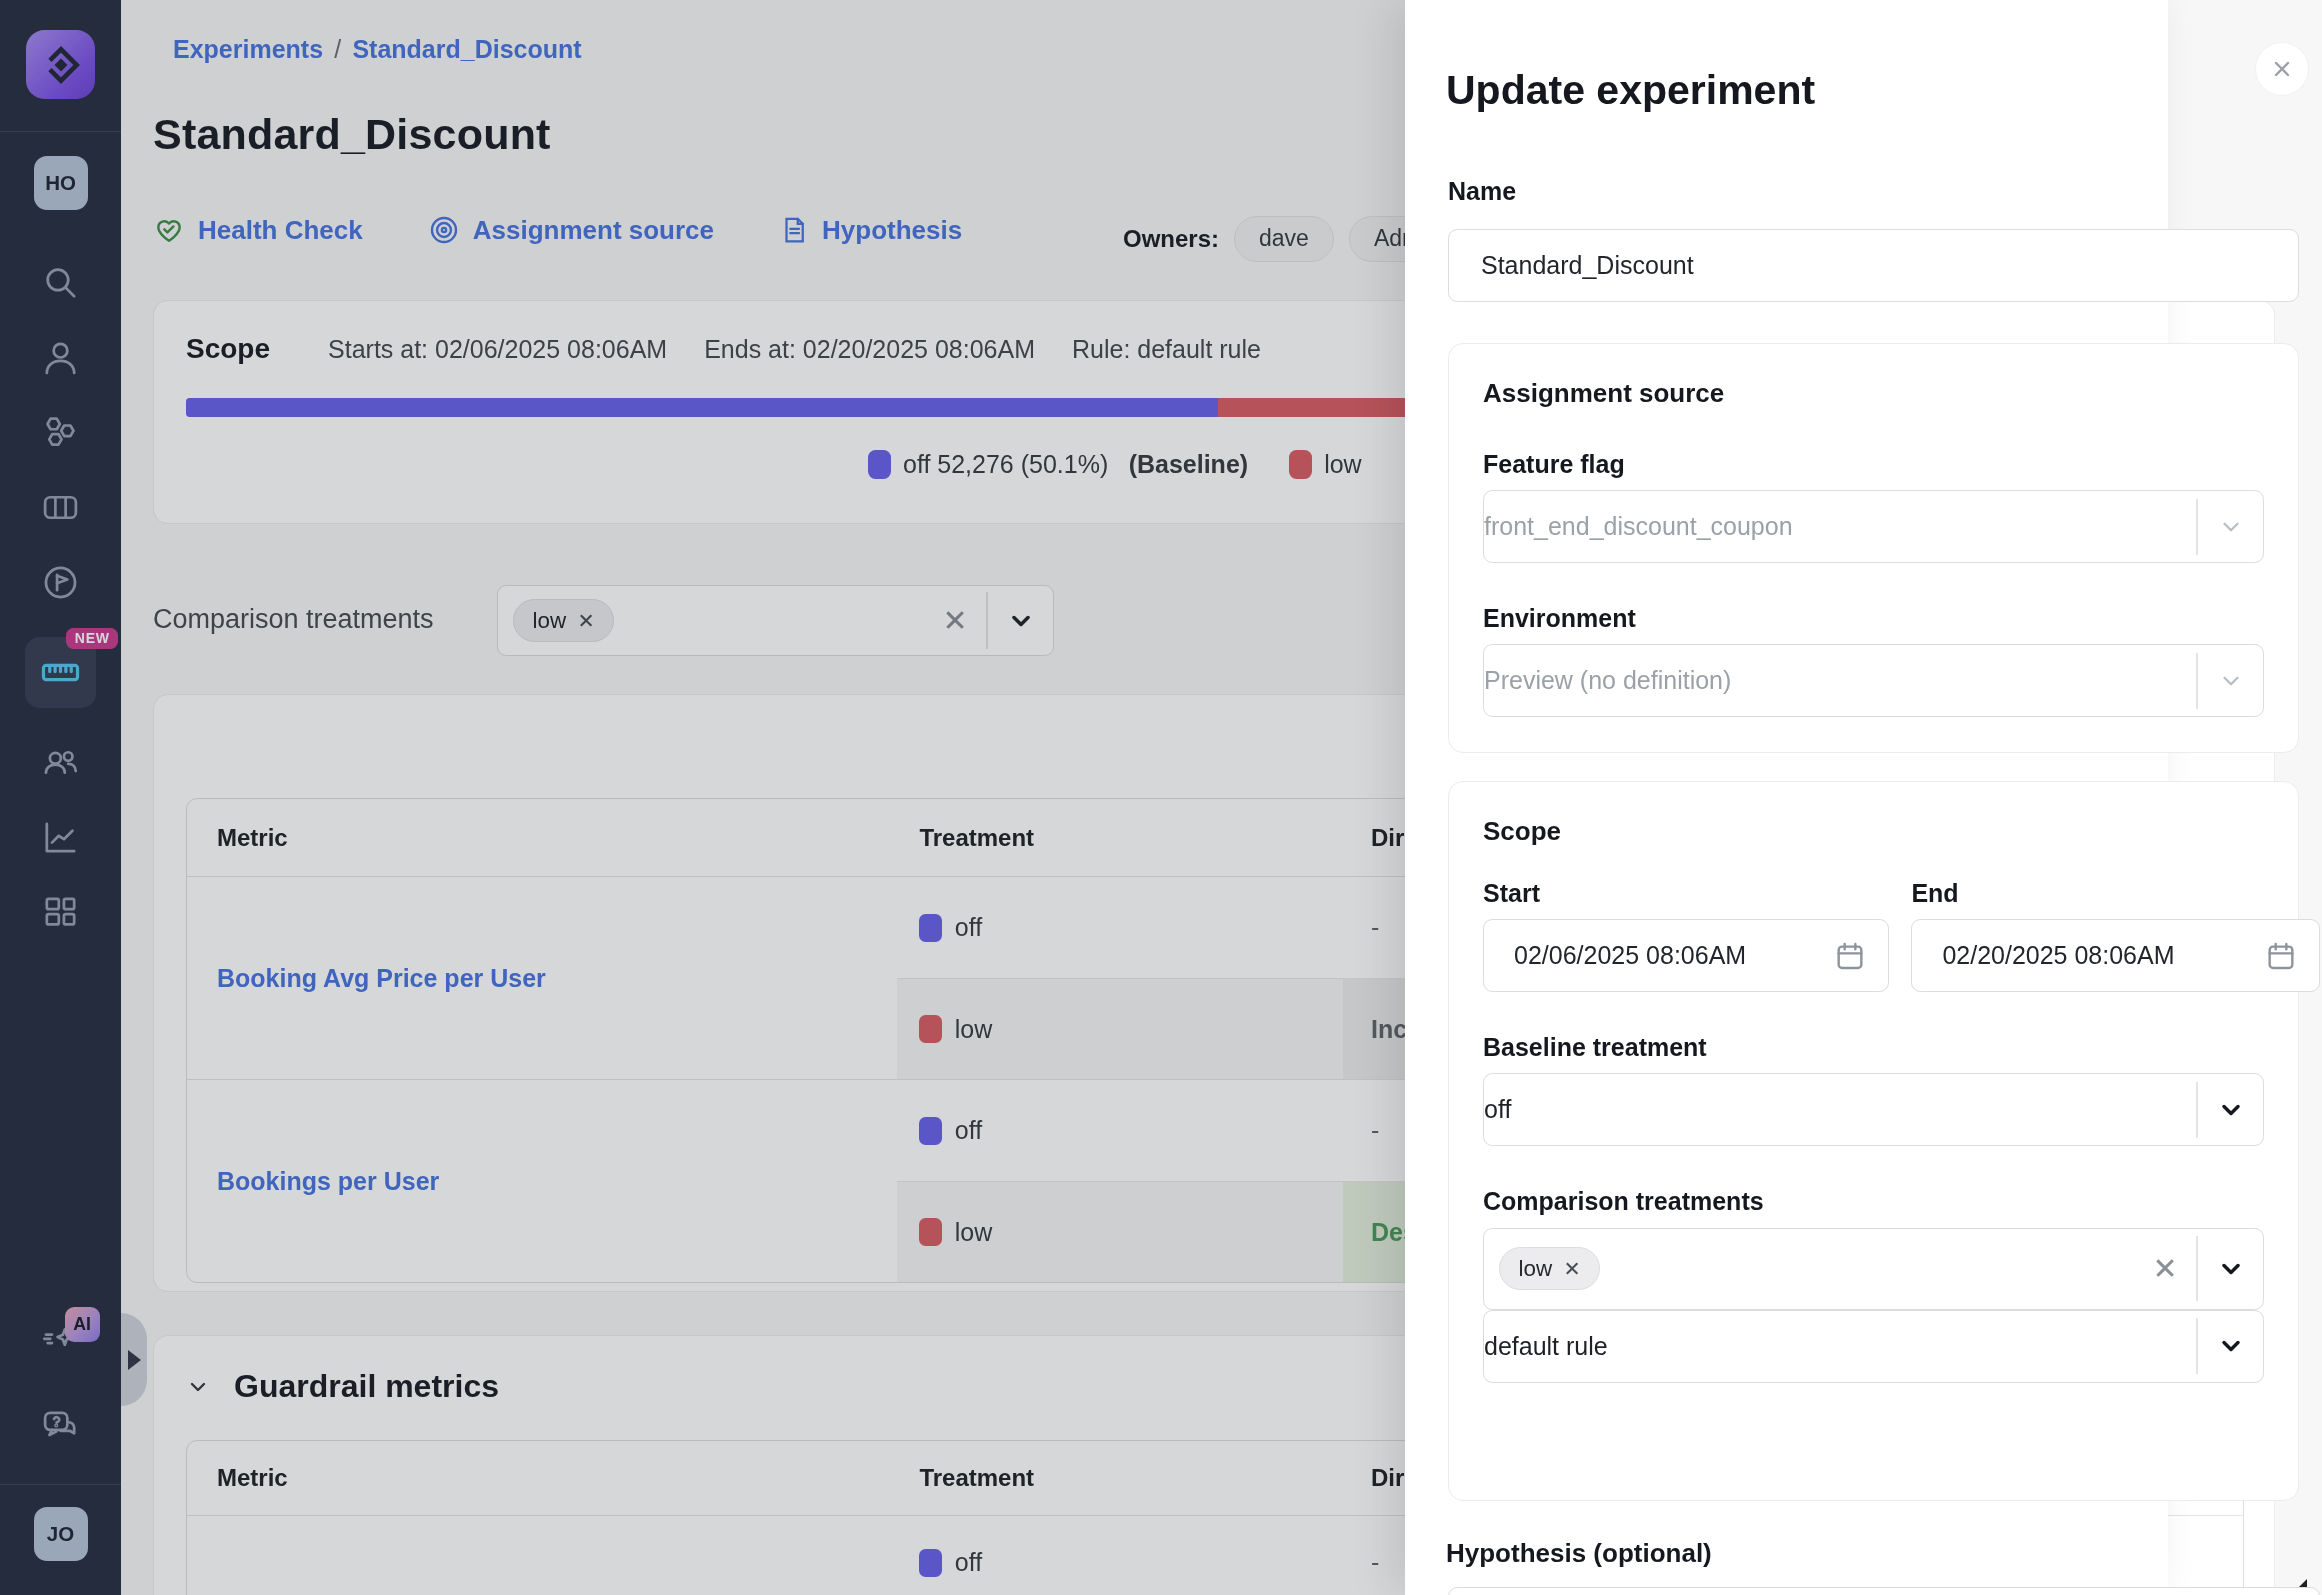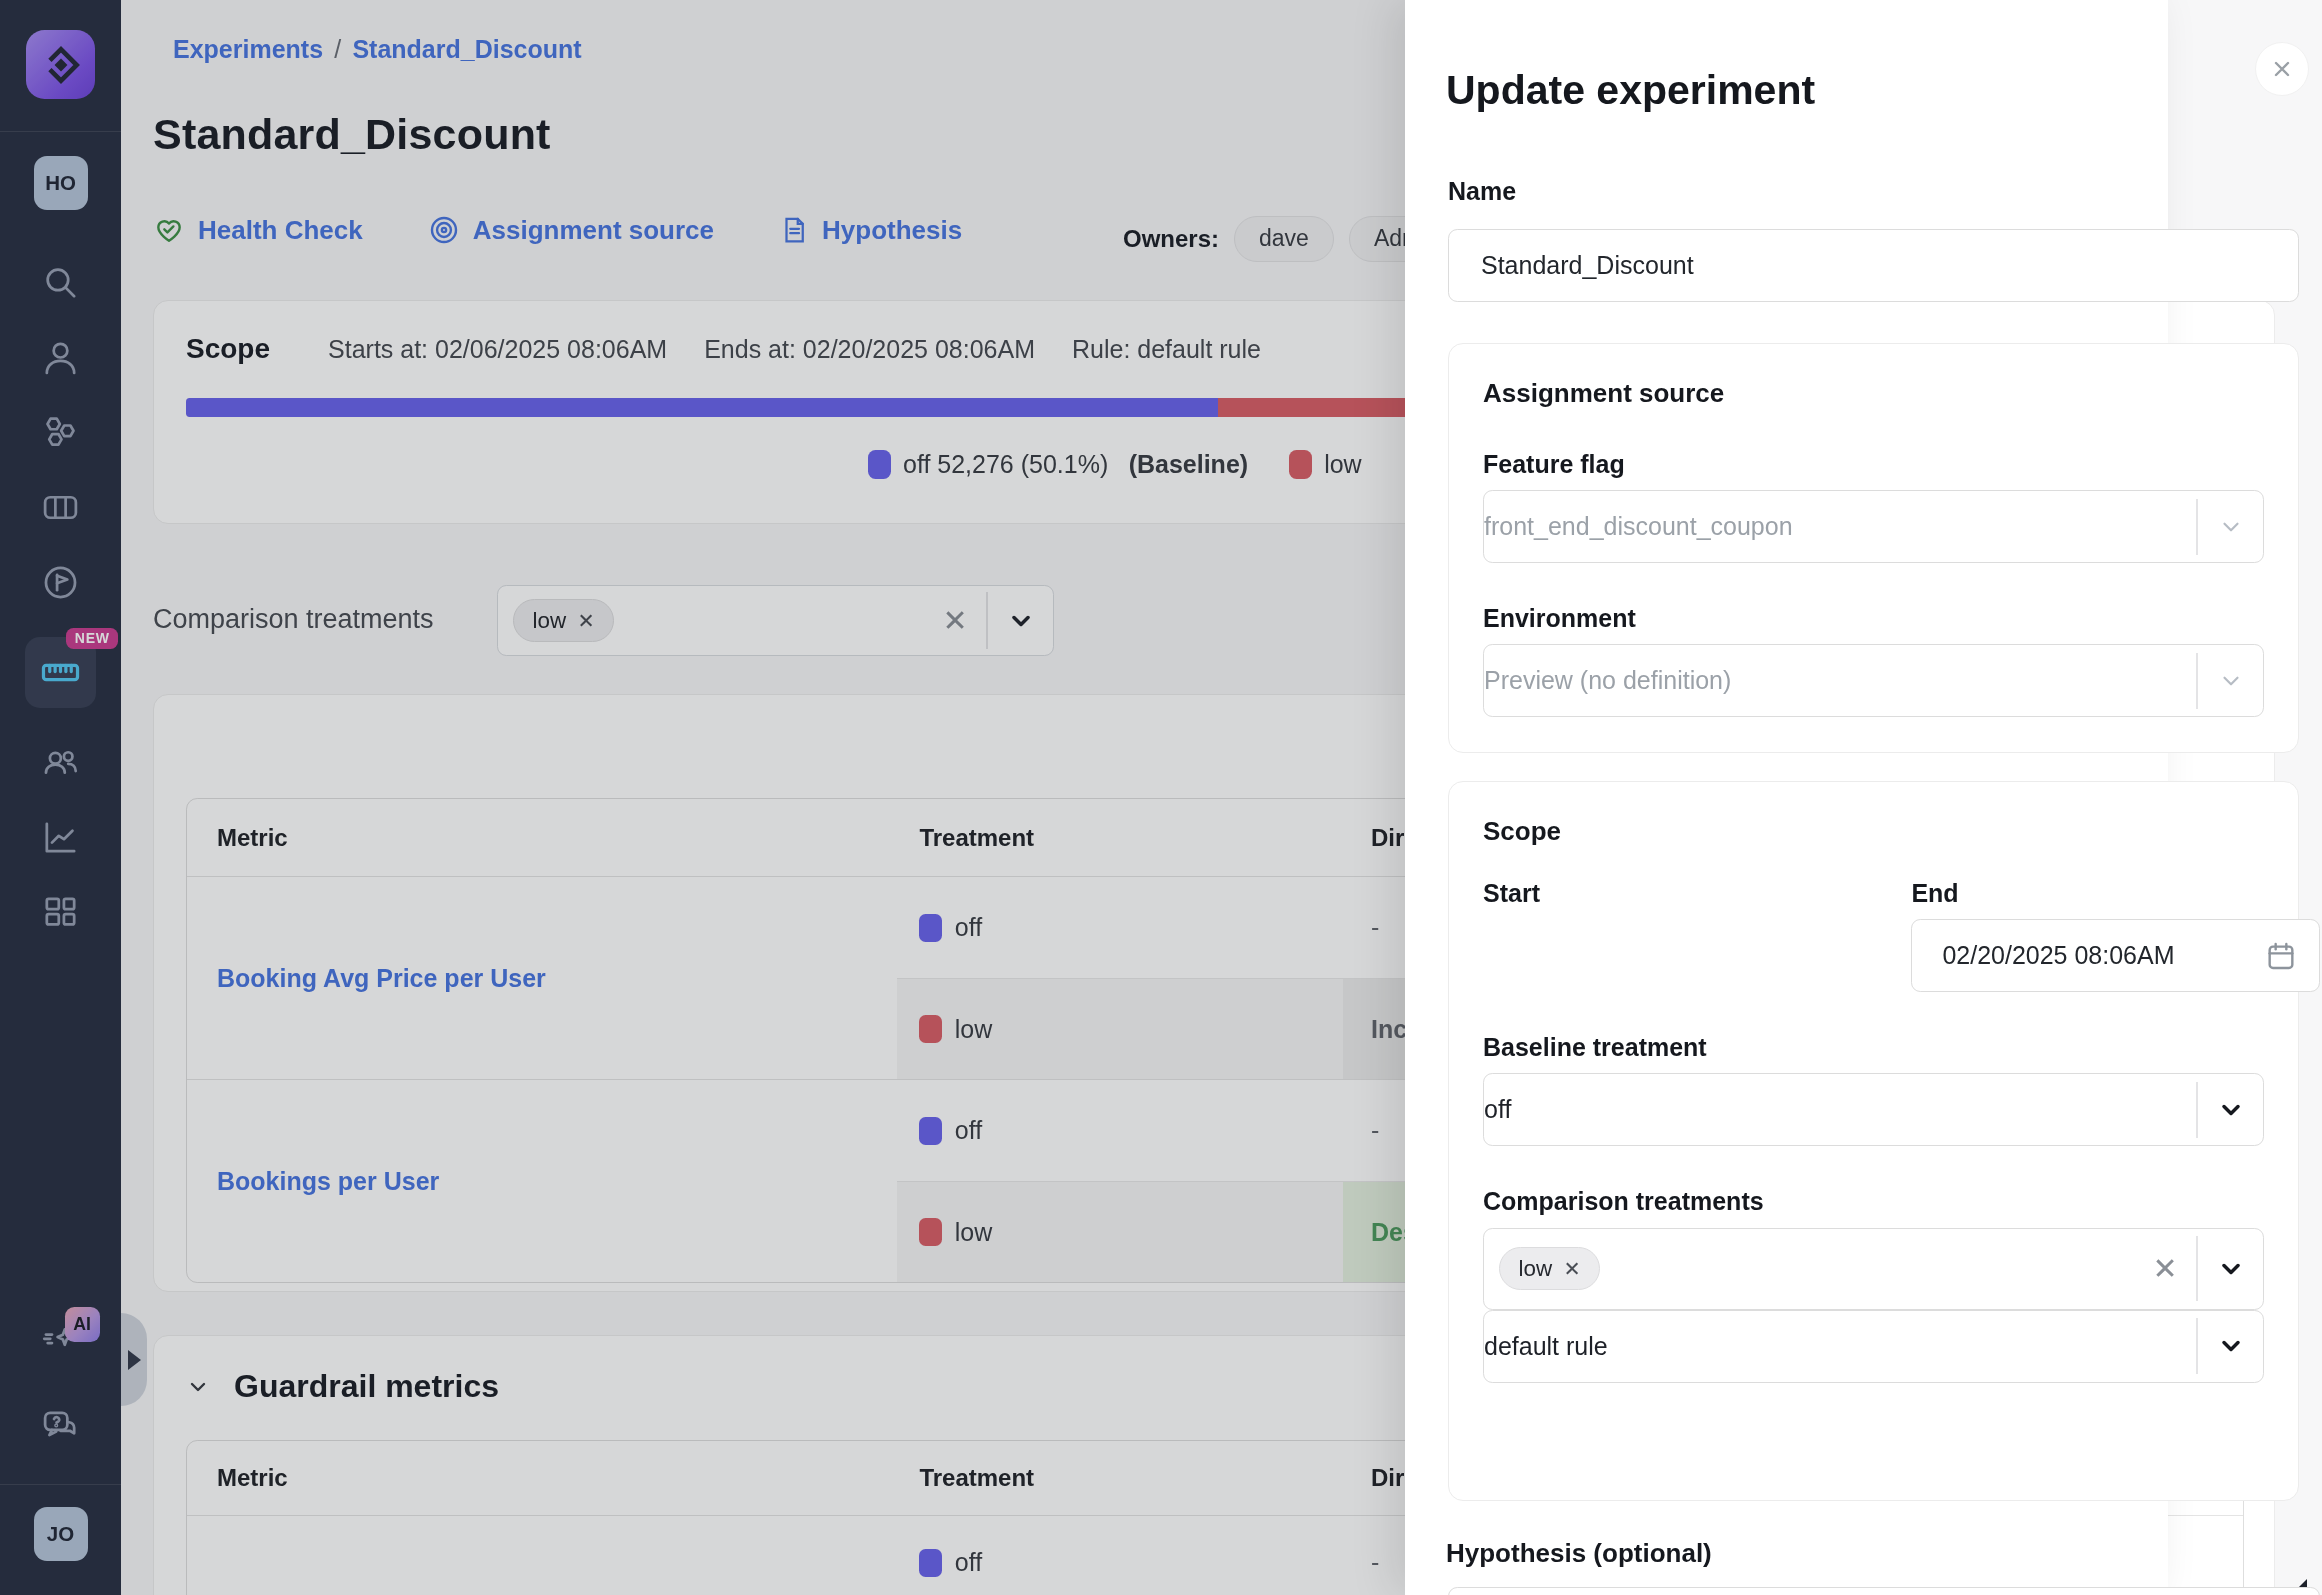--- a/index.html
+++ b/index.html
@@ -457,20 +457,29 @@
           </span>
           </span>
       </div>
     </div>
 
     <div class="d-card dscope-card">
       <h3>Scope</h3>
       <div class="date-row">
         <div class="date-col1">
           <label class="f-label">Start</label>
+          <div class="date-input">
+            <span>02/06/2025 08:06AM</span>
+            <svg width="32" height="32" viewBox="0 0 24 24" style="stroke:#8d949c;stroke-width:1.8;fill:none;stroke-linecap:round;">
+                <rect x="3.5" y="5" width="17" height="16" rx="2.5"></rect>
+                <line x1="3.5" y1="10" x2="20.5" y2="10"></line>
+                <line x1="8" y1="3" x2="8" y2="7"></line>
+                <line x1="16" y1="3" x2="16" y2="7"></line>
+              </svg>
+          </div>
         </div>
         <div class="date-col2">
           <label class="f-label">End</label>
           <div class="date-input">
             <span>02/20/2025 08:06AM</span>
             <svg width="32" height="32" viewBox="0 0 24 24" style="stroke:#8d949c;stroke-width:1.8;fill:none;stroke-linecap:round;">
                 <rect x="3.5" y="5" width="17" height="16" rx="2.5"></rect>
                 <line x1="3.5" y1="10" x2="20.5" y2="10"></line>
                 <line x1="8" y1="3" x2="8" y2="7"></line>
                 <line x1="16" y1="3" x2="16" y2="7"></line>

